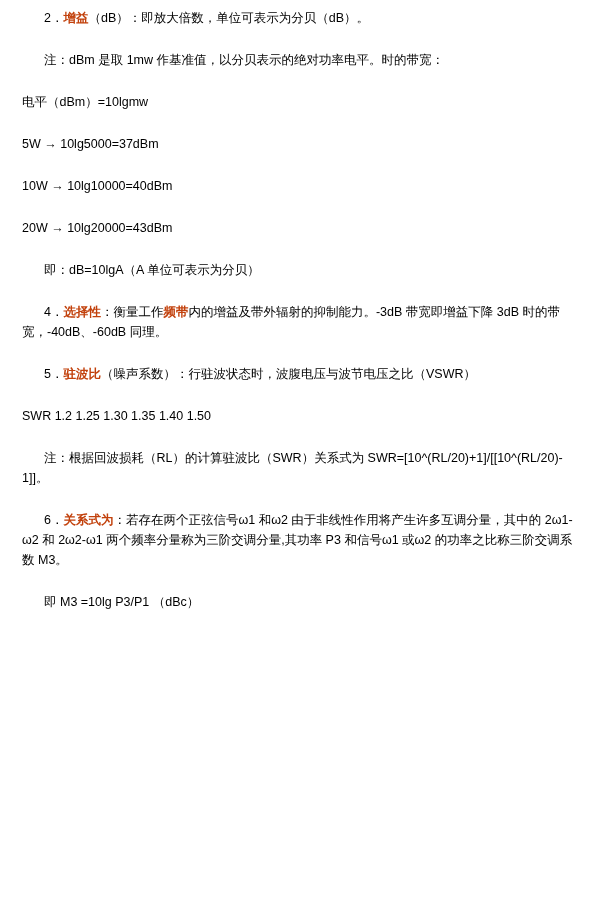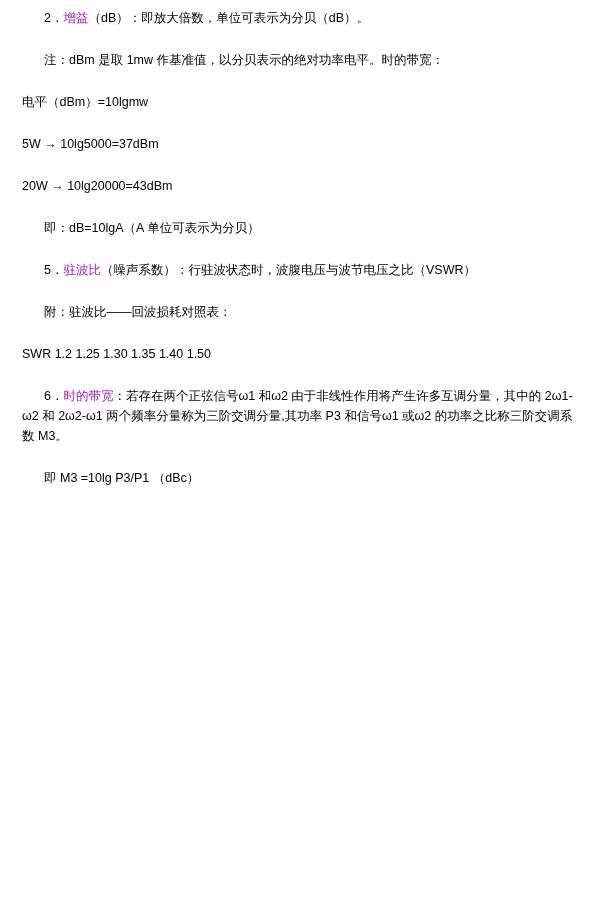--- a/index.html
+++ b/index.html
@@ -27,36 +27,39 @@
     line-height: 1.6;
     margin: 0 0 22px 0;
     color: #000000;
     text-align: left;
     word-break: break-all;
   }
   .para.indent {
     text-indent: 22px;
   }
   .kw {
-    color: #a21caf;
+    color: #c2410c;
+    font-weight: bold;
   }
   .seg {
     white-space: normal;
   }
 </style>
 </head>
 <body>
 
 <div class="page">
   <div id="doc-body">
       <p class="para indent"><span class="seg">2．</span><span class="seg kw">增益</span><span class="seg">（dB）：即放大倍数，单位可表示为分贝（dB）。</span></p>
       <p class="para indent"><span class="seg">注：dBm 是取 1mw 作基准值，以分贝表示的绝对功率电平。时的带宽：</span></p>
       <p class="para"><span class="seg">电平（dBm）=10lgmw</span></p>
       <p class="para"><span class="seg">5W → 10lg5000=37dBm</span></p>
+      <p class="para"><span class="seg">10W → 10lg10000=40dBm</span></p>
       <p class="para"><span class="seg">20W → 10lg20000=43dBm</span></p>
       <p class="para indent"><span class="seg">即：dB=10lgA（A 单位可表示为分贝）</span></p>
+      <p class="para indent"><span class="seg">4．</span><span class="seg kw">选择性</span><span class="seg">：衡量工作</span><span class="seg kw">频带</span><span class="seg">内的增益及带外辐射的抑制能力。-3dB 带宽即增益下降 3dB 时的带宽，-40dB、-60dB 同理。</span></p>
       <p class="para indent"><span class="seg">5．</span><span class="seg kw">驻波比</span><span class="seg">（噪声系数）：行驻波状态时，波腹电压与波节电压之比（VSWR）</span></p>
-      <p class="para indent"><span class="seg">附：驻波比——回波损耗对照表：</span></p>
       <p class="para"><span class="seg">SWR 1.2 1.25 1.30 1.35 1.40 1.50</span></p>
-      <p class="para indent"><span class="seg">6．</span><span class="seg kw">时的带宽</span><span class="seg">：若存在两个正弦信号ω1 和ω2 由于非线性作用将产生许多互调分量，其中的 2ω1-ω2 和 2ω2-ω1 两个频率分量称为三阶交调分量,其功率 P3 和信号ω1 或ω2 的功率之比称三阶交调系数 M3。</span></p>
+      <p class="para indent"><span class="seg">注：根据回波损耗（RL）的计算驻波比（SWR）关系式为 SWR=[10^(RL/20)+1]/[[10^(RL/20)-1]]。</span></p>
+      <p class="para indent"><span class="seg">6．</span><span class="seg kw">关系式为</span><span class="seg">：若存在两个正弦信号ω1 和ω2 由于非线性作用将产生许多互调分量，其中的 2ω1-ω2 和 2ω2-ω1 两个频率分量称为三阶交调分量,其功率 P3 和信号ω1 或ω2 的功率之比称三阶交调系数 M3。</span></p>
       <p class="para indent"><span class="seg">即 M3 =10lg P3/P1 （dBc）</span></p>
     </div>
 </div>
 
 </body></html>

